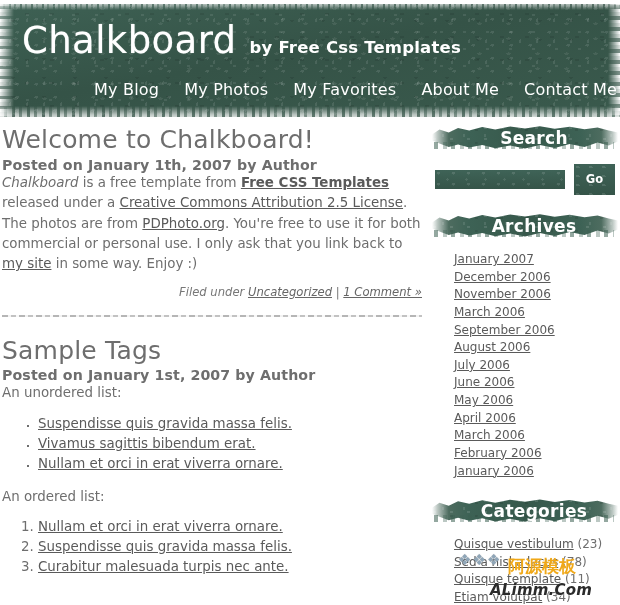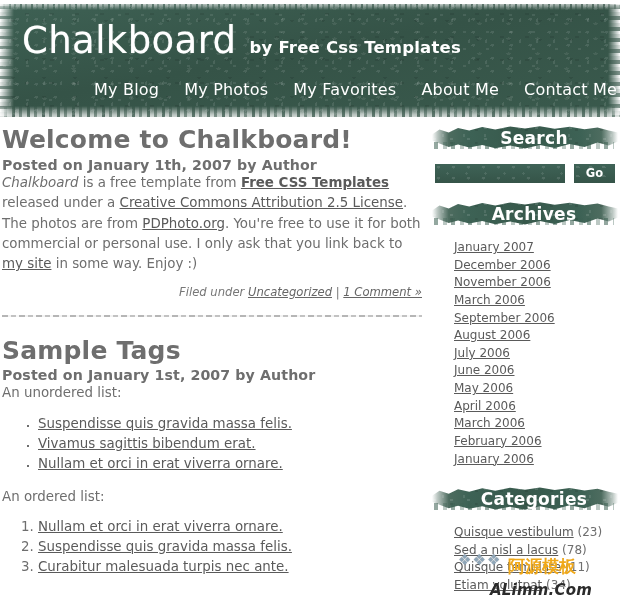--- a/index.html
+++ b/index.html
@@ -141,21 +141,21 @@
     top: 4px;
     width: 420px;
     padding-left: 2px;
   }
 
   .post { }
   .post-title {
     font-size: 25px;
     color: #6e6e6e;
     margin: 0;
-    font-weight: bold;
+    font-weight: normal;
     letter-spacing: .2px;
     line-height: 1.15;
   }
   .post-meta {
     font-size: 14.2px;
     color: #6e6e6e;
     font-weight: bold;
     margin: 2px 0 0 0;
     letter-spacing: .1px;
   }
@@ -299,21 +299,21 @@
       linear-gradient(180deg, #3f6357 0%, #355448 100%);
     background-size: 15px 11px, 19px 13px, 100% 100%;
     color: #ffffff;
     font-family: "DejaVu Sans", "Liberation Sans", sans-serif;
     font-size: 12px;
     padding: 0 4px;
     box-sizing: border-box;
   }
   #search-go {
     width: 41px;
-    height: 19px;
+    height: 31px;
     border: 0;
     background:
       radial-gradient(ellipse 3px 2px at 30% 35%, rgba(255,255,255,.12) 0 60%, transparent 61%),
       linear-gradient(180deg, #3f6357 0%, #355448 100%);
     background-size: 13px 9px, 100% 100%;
     color: #ffffff;
     font-family: "DejaVu Sans", "Liberation Sans", sans-serif;
     font-size: 11.5px;
     font-weight: bold;
     cursor: pointer;

